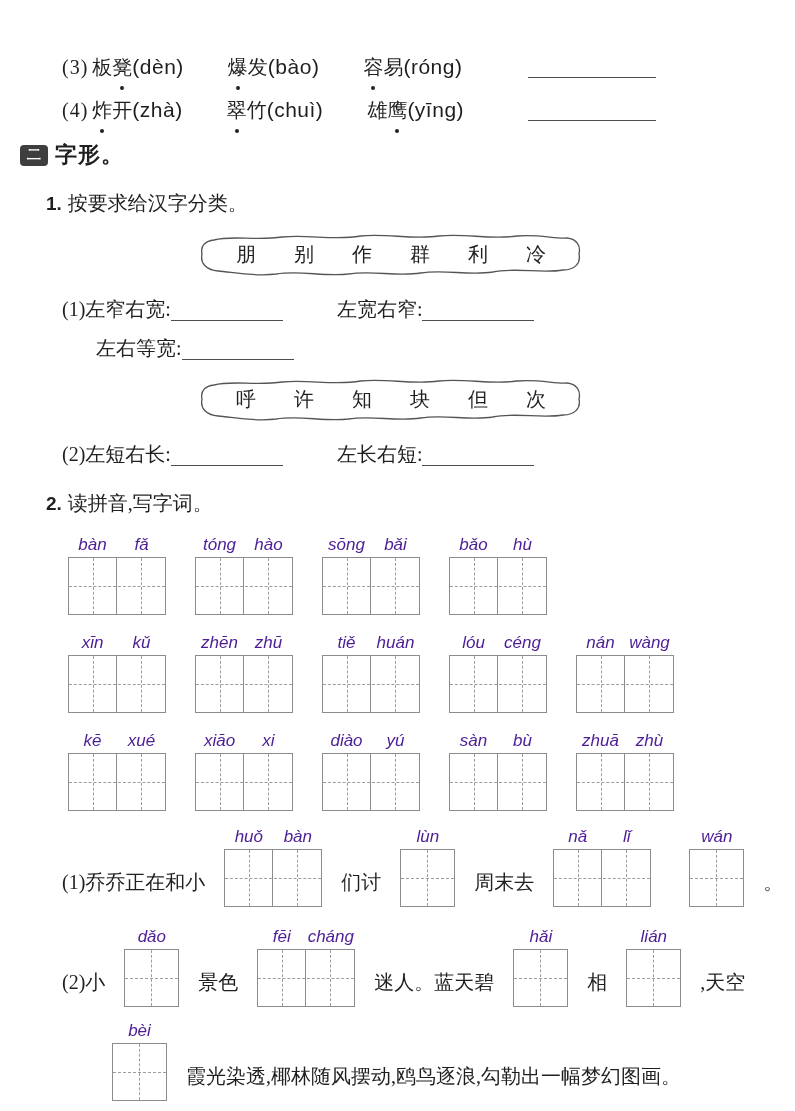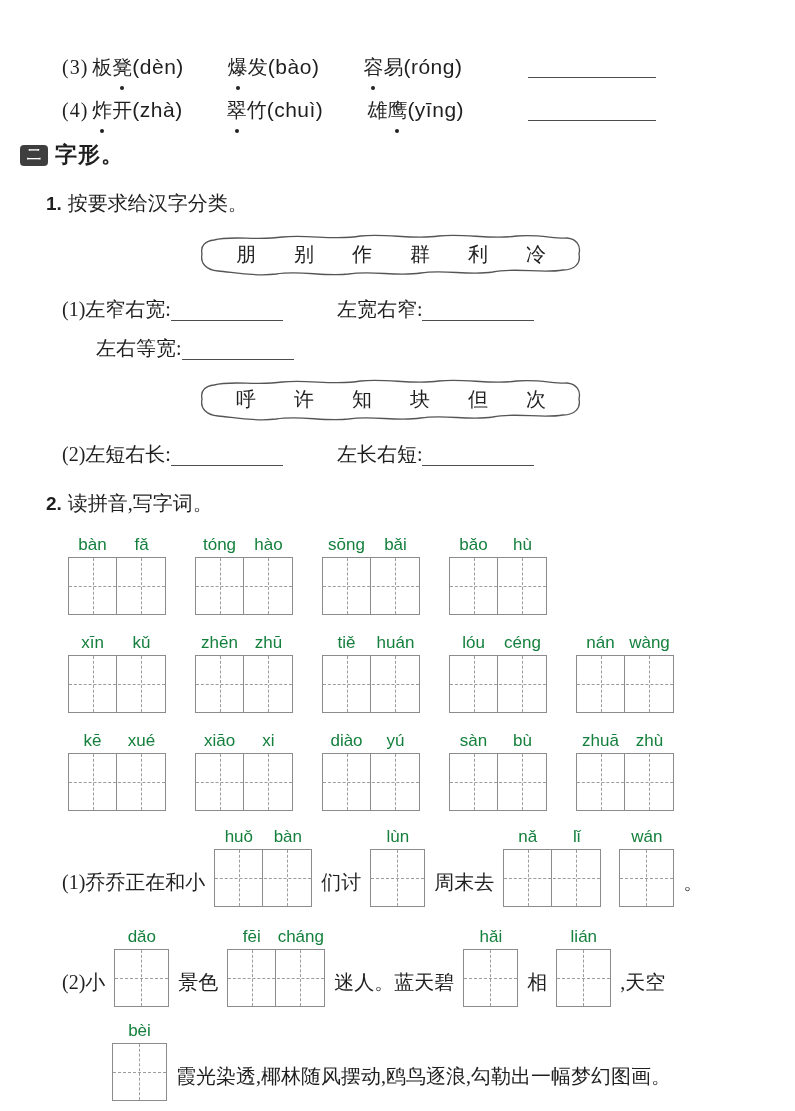--- a/index.html
+++ b/index.html
@@ -36,33 +36,33 @@
 
   
   .cls-row { display:flex; align-items:baseline; margin:20px 0 0 62px; font-size:20px;text-align:center; }
   .cls-row .lbl2 { margin-left:54px; }
   .cls-row.indent { margin-left:96px; margin-top:12px; }
   .cls-row .uline { align-self:flex-end; margin-bottom:2px; }
 
   
   .pgrow { display:flex; gap:29px; margin:8px 0 0 68px; }
   .group { display:flex; flex-direction:column; }
-  .pyrow { display:flex; height:22px; font-family:"Liberation Sans", sans-serif; font-size:17px; color:#15803d; }
+  .pyrow { display:flex; height:22px; font-family:"Liberation Sans", sans-serif; font-size:17px; color:#4c1d95;font-style:italic; }
   .pyrow span { width:49px; text-align:center; white-space:nowrap; }
   .wbox { display:inline-flex; border:1.6px solid #8c8c8c; height:58px; position:relative; background:#fff; }
   .wbox::after { content:""; position:absolute; left:0; right:0; top:50%; border-top:1px dashed #9d9d9d; }
   .cell { width:48px; height:100%; position:relative; border-right:1.6px solid #8c8c8c; }
   .cell:last-child { border-right:none; }
   .cell::before { content:""; position:absolute; top:0; bottom:0; left:50%; border-left:1px dashed #9d9d9d; }
   .wbox.c1 .cell { width:52px; }
   .pyrow.single span { width:55px; }
 
   
   .sent { display:flex; align-items:flex-start; margin-left:62px; font-size:20px; }
-  .sent .group { margin:0 9px; }
+  .sent .group { margin:0 19px; }
   .sent .txt { margin-top:42px; white-space:nowrap; }
   .sent.first { margin-top:16px; }
   .sent.second { margin-top:20px; }
   .sent.third { margin-top:14px; margin-left:112px; }
   .mt18 { margin-top:18px; }
 </style>
 </head>
 <body>
 
 <div class="pron-row">

